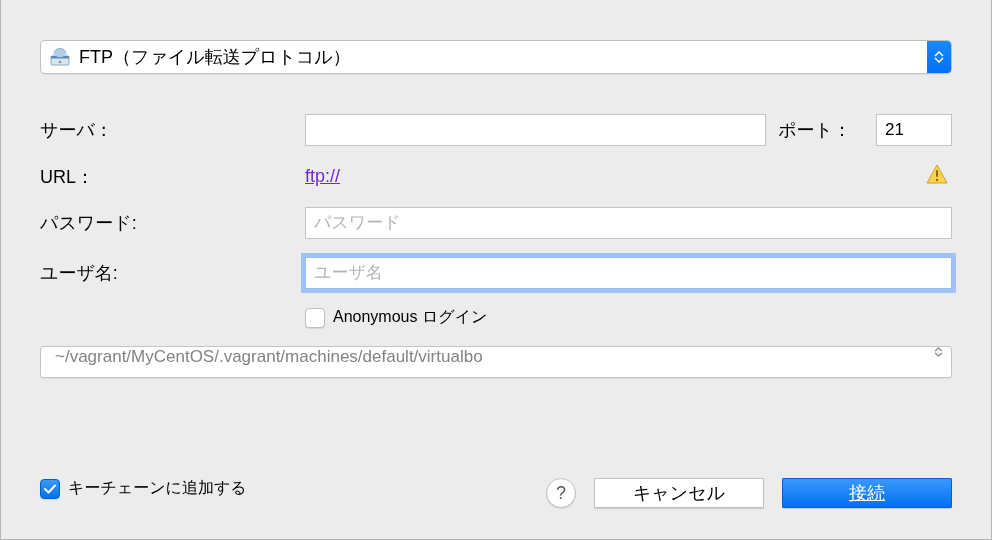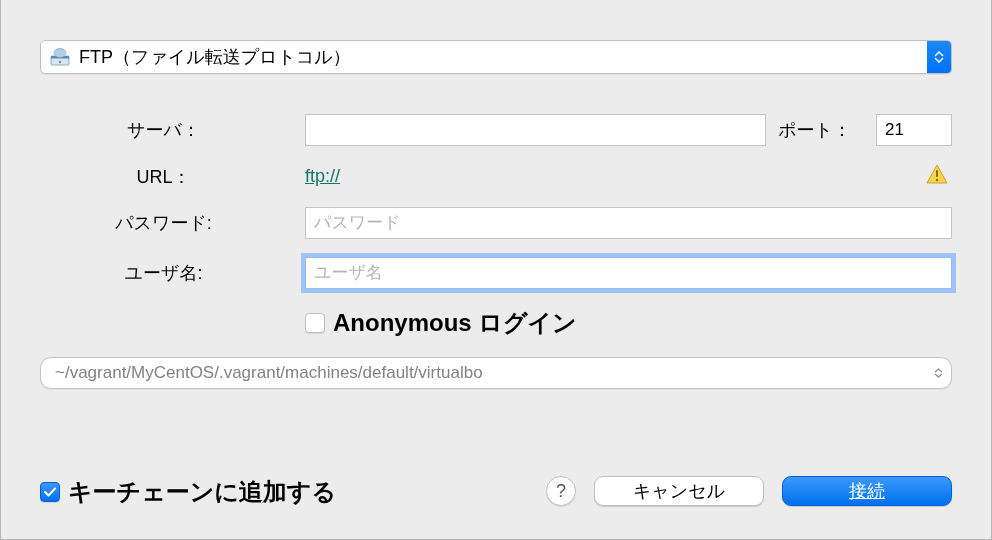--- a/index.html
+++ b/index.html
@@ -74,21 +74,21 @@
     .form-area {
       margin-top: 40px;
     }
     .form-row {
       display: flex;
       align-items: center;
       margin-bottom: 18px;
     }
     .form-label {
       width: 265px;
-      text-align: center;
+      text-align: left;
       padding-right: 18px;
       font-size: 18px;
       color: #000;
     }
     .form-field {
       flex: 1;
       display: flex;
       align-items: center;
       gap: 8px;
     }
@@ -122,21 +122,21 @@
       width: 76px;
       margin-left: 17px;
     }
     
     .full-input {
       flex: 1;
     }
     
     
     .url-link {
-      color: #0f766e;
+      color: #6d28d9;
       text-decoration: underline;
       font-size: 18px;
     }
     .warning-icon {
       margin-left: auto;
       margin-right: 4px;
     }
     
     
     .checkbox-container {
@@ -153,33 +153,31 @@
       box-shadow: 0 1px 1px rgba(0,0,0,0.1);
       display: flex;
       align-items: center;
       justify-content: center;
     }
     .checkbox.checked {
       background: linear-gradient(#3b99fc, #0070f0);
       border: 1px solid #0060d0;
     }
     .checkbox-label {
-      font-size: 24px;
-      font-weight: bold;
+      font-size: 16px;
     }
     
     
     .ssh-select {
       flex: 1;
       background: #fff;
       border: 1px solid #c4c4c4;
-      border-radius: 11px;
+      border-radius: 3px;
       height: 32px;
       display: flex;
-      align-items: center;
       padding: 0 8px 0 14px;
       color: #838383;
       font-size: 17px;
       box-shadow: 0 1px 1px rgba(0,0,0,0.05);
     }
     .ssh-select-text {
       flex: 1;
       overflow: hidden;
       white-space: nowrap;
     }
@@ -221,21 +219,21 @@
       align-items: center;
       justify-content: center;
       font-size: 18px;
       color: #555;
       box-shadow: 0 1px 1px rgba(0,0,0,0.1);
     }
     
     .button {
       height: 30px;
       padding: 0 28px;
-      border-radius: 9px;
+      border-radius: 1px;
       font-size: 18px;
       display: flex;
       align-items: center;
       justify-content: center;
       min-width: 170px;
       box-shadow: 0 1px 1px rgba(0,0,0,0.15);
     }
     .button-cancel {
       background: #fff;
       border: 1px solid #c0c0c0;

